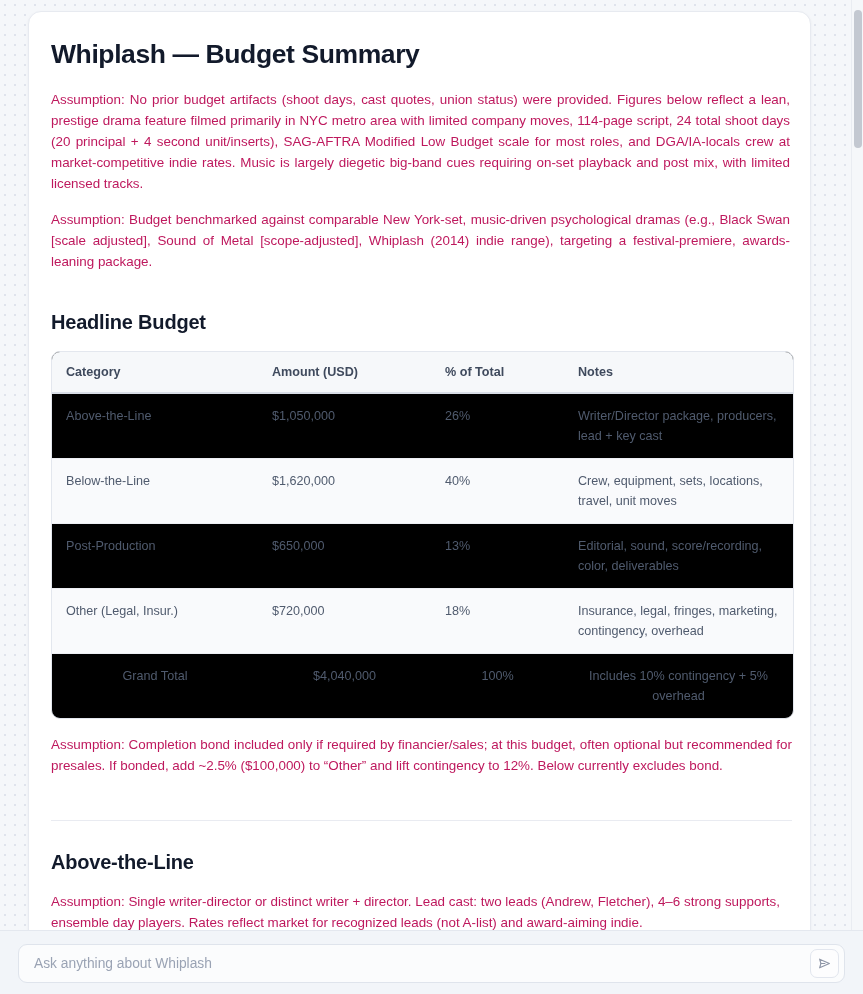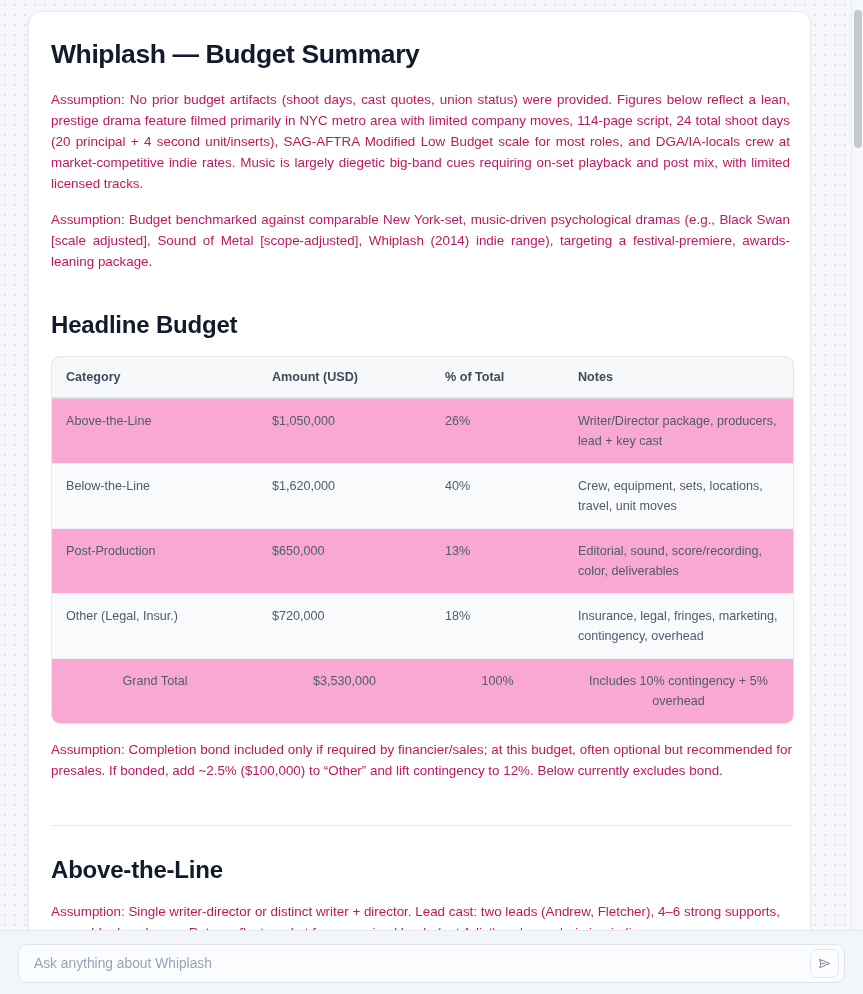--- a/index.html
+++ b/index.html
@@ -58,21 +58,21 @@
   
   h1.doc-title {
     font-size: 26.5px;
     line-height: 1.22;
     font-weight: 700;
     letter-spacing: -0.4px;
     color: #121a2b;
     margin: 0 0 19px 0;
   }
   h2.section-title {
-    font-size: 24px;
+    font-size: 20px;
     line-height: 1.25;
     font-weight: 700;
     letter-spacing: -0.2px;
     color: #121a2b;
     margin: 0 0 16px 0;
   }
   p.para {
     font-size: 13.4px;
     line-height: 21px;
     color: #be185d;
@@ -93,21 +93,21 @@
     border-top: 1px solid #e9ebf1;
     margin: 0 0 0 0;
     width: 741px;
   }
 
   
   .table-wrap {
     border: 1px solid #e3e7ee;
     border-radius: 9px;
     overflow: hidden;
-    background: #f9a8d4;
+    background: #000000;
     margin-bottom: 3px;
   }
   .table-wrap.narrow { width: 741px; }
 
   table.budget {
     border-collapse: collapse;
     width: 100%;
     table-layout: fixed;
   }
   table.budget thead th {
@@ -271,21 +271,21 @@
               <td>Editorial, sound, score/recording, color, deliverables</td>
             </tr>
             <tr>
               <td>Other (Legal, Insur.)</td>
               <td>$720,000</td>
               <td>18%</td>
               <td>Insurance, legal, fringes, marketing, contingency, overhead</td>
             </tr>
             <tr>
               <td>Grand Total</td>
-              <td>$3,530,000</td>
+              <td>$4,040,000</td>
               <td>100%</td>
               <td>Includes 10% contingency + 5% overhead</td>
             </tr>
           </tbody>
         </table>
       </div>
 
       <div class="block-gap-1"></div>
 
       <p class="para justified" style="width:741px">Assumption: Completion bond included only if required by financier/sales; at this budget, often optional but recommended for presales. If bonded, add ~2.5% ($100,000) to “Other” and lift contingency to 12%. Below currently excludes bond.</p>

